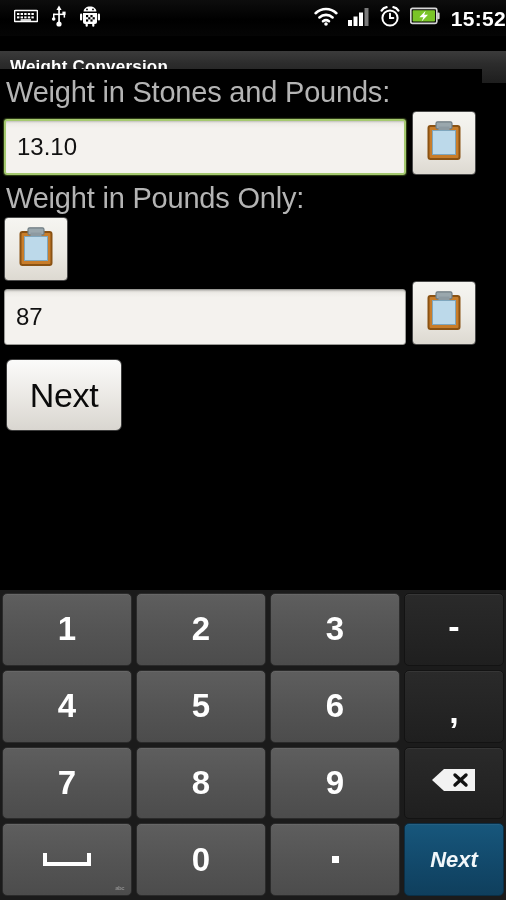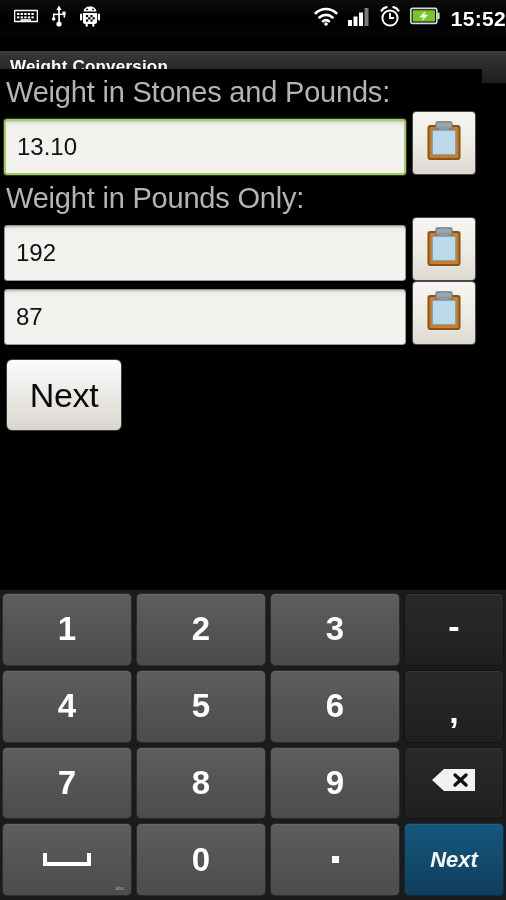--- a/index.html
+++ b/index.html
@@ -237,21 +237,20 @@
             <rect x="5.5" y="9.5" width="23" height="24" fill="#bcd9ea" stroke="#7fa6bd" stroke-width="1"></rect>
             <rect x="9" y="0.8" width="16" height="7" rx="1.6" fill="#9aa7ad" stroke="#6f7c82" stroke-width="1.2"></rect>
             <rect x="11.5" y="5.6" width="11" height="3.4" fill="#8d9aa1"></rect>
           </svg>
         </span>
       </div>
     </div>
 
     <div class="field-label">Weight in Pounds Only:</div>
     <div class="field-row">
-      <div class="textfield">192</div>
       <div class="copy-btn">
         <span>
           <svg width="34" height="40" viewBox="0 0 34 40">
             <rect x="1.5" y="5" width="31" height="33" rx="2" fill="#c87d2a" stroke="#8a5213" stroke-width="2"></rect>
             <rect x="5.5" y="9.5" width="23" height="24" fill="#bcd9ea" stroke="#7fa6bd" stroke-width="1"></rect>
             <rect x="9" y="0.8" width="16" height="7" rx="1.6" fill="#9aa7ad" stroke="#6f7c82" stroke-width="1.2"></rect>
             <rect x="11.5" y="5.6" width="11" height="3.4" fill="#8d9aa1"></rect>
           </svg>
         </span>
       </div>

